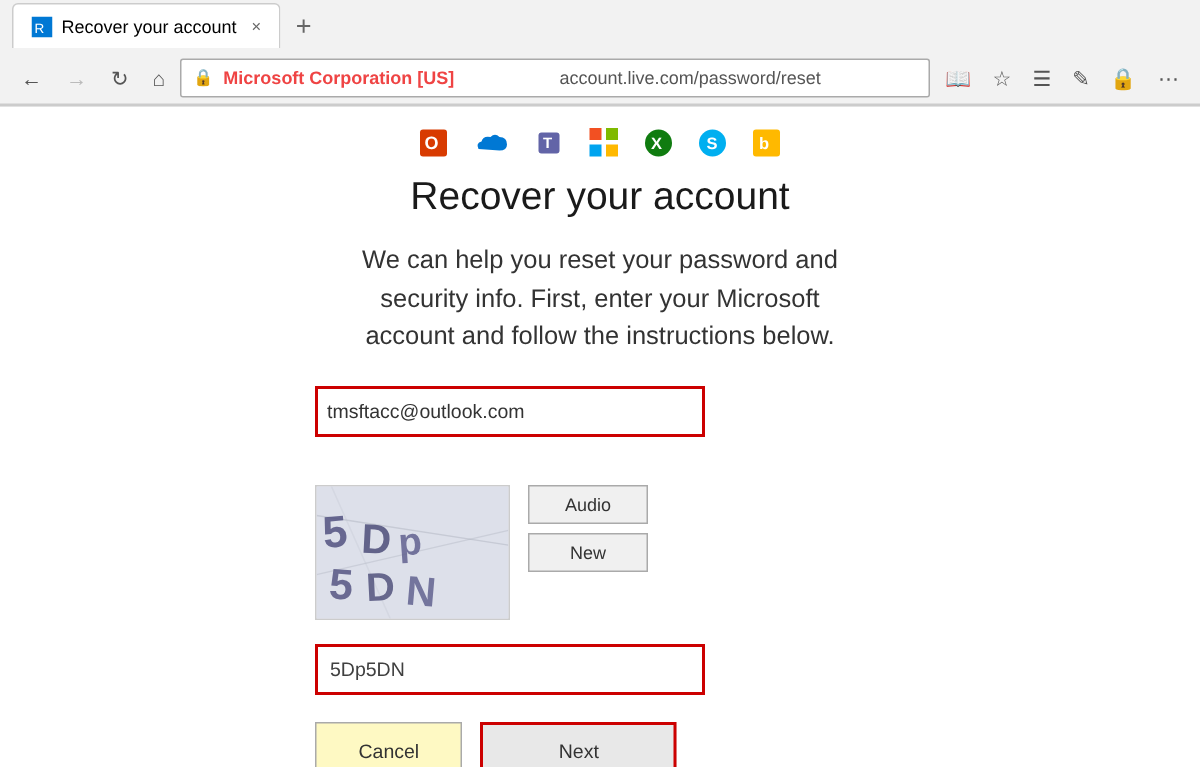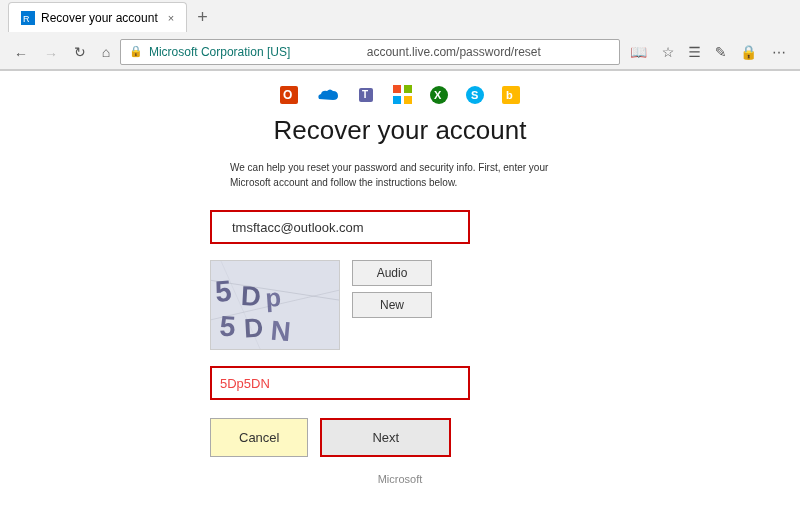--- a/index.html
+++ b/index.html
@@ -92,22 +92,22 @@
       gap: 6px;
     }
 
     .lock-icon {
       font-size: 11px;
       color: #1a6a1a;
     }
 
     .address-bar-org {
       font-size: 12px;
-      color: #0f766e;
-      font-weight: 400;
+      color: #ef4444;
+      font-weight: 700;
     }
 
     .address-bar-url {
       font-size: 12px;
       color: #555;
       flex: 1;
       text-align: center;
     }
 
     .nav-right-btns {
@@ -135,44 +135,44 @@
     }
 
     .page-title {
       font-size: 26px;
       font-weight: 300;
       color: #1a1a1a;
       margin-bottom: 14px;
     }
 
     .page-description {
-      font-size: 10px;
-      color: #333;
-      text-align: left;
+      font-size: 17px;
+      color: #333;
+      text-align: center;
       line-height: 1.5;
       max-width: 340px;
       margin-bottom: 20px;
     }
 
     .form-container {
       width: 380px;
       display: flex;
       flex-direction: column;
       align-items: flex-start;
     }
 
     .email-input {
       width: 260px;
       height: 34px;
       border: 2px solid #c00;
-      padding: 0 20px;
+      padding: 0 6px;
       font-size: 13px;
       color: #333;
       outline: none;
-      margin-bottom: 16px;
+      margin-bottom: 32px;
     }
 
     .captcha-section {
       display: flex;
       align-items: flex-start;
       gap: 12px;
       margin-bottom: 16px;
       width: 100%;
     }
 
@@ -203,21 +203,21 @@
       color: #333;
       width: 80px;
     }
 
     .captcha-input {
       width: 260px;
       height: 34px;
       border: 2px solid #c00;
       padding: 0 8px;
       font-size: 13px;
-      color: #ef4444;
+      color: #404040;
       outline: none;
       margin-bottom: 18px;
     }
 
     .button-row {
       display: flex;
       gap: 12px;
       margin-bottom: 12px;
     }
 

